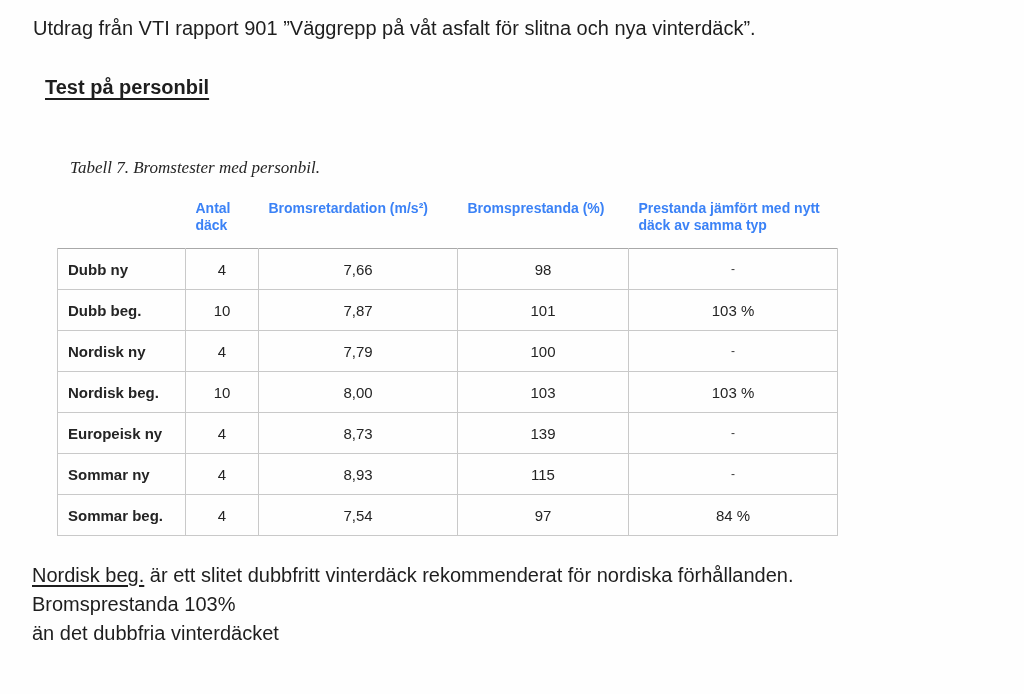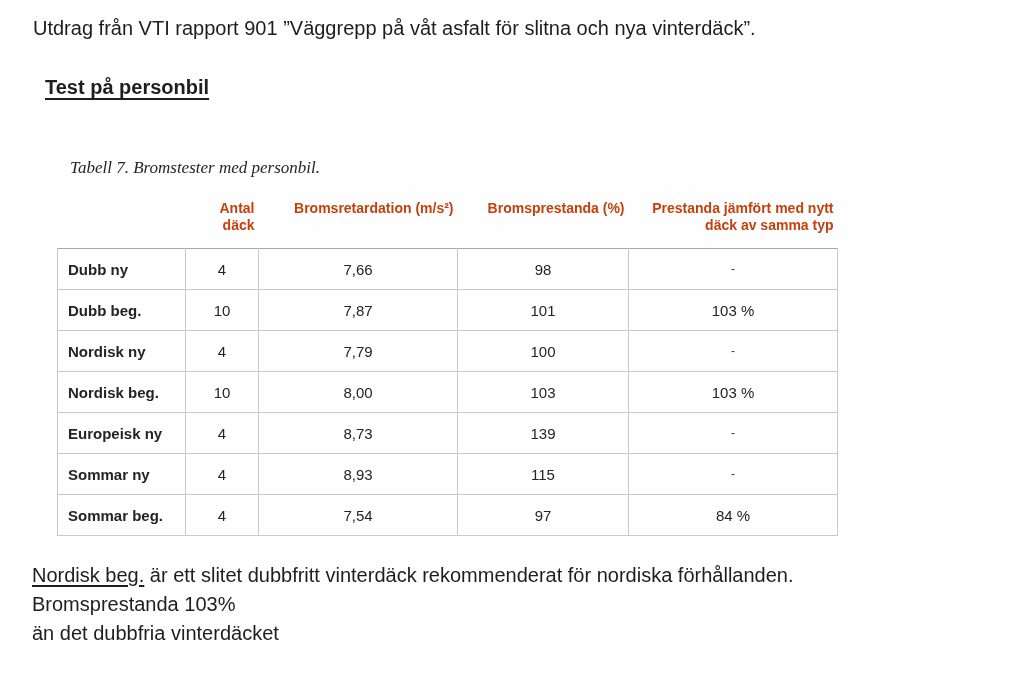--- a/index.html
+++ b/index.html
@@ -54,27 +54,27 @@
     width: 780px;
     color: #222;
   }
   table.brake col.c0 { width: 128px; }
   table.brake col.c1 { width: 73px; }
   table.brake col.c2 { width: 199px; }
   table.brake col.c3 { width: 171px; }
   table.brake col.c4 { width: 209px; }
   table.brake thead th {
     border: none;
-    text-align: right;
+    text-align: left;
     vertical-align: top;
     font-size: 14px;
     font-weight: 700;
     line-height: 17px;
     padding: 8px 4px 14px 10px;
-    color: #c2410c;
+    color: #3b82f6;
   }
   table.brake tbody td {
     border: 1px solid #c9c9c9;
     height: 40px;
     font-size: 15px;
     text-align: center;
     vertical-align: middle;
     padding: 0;
     color: #242424;
   }

